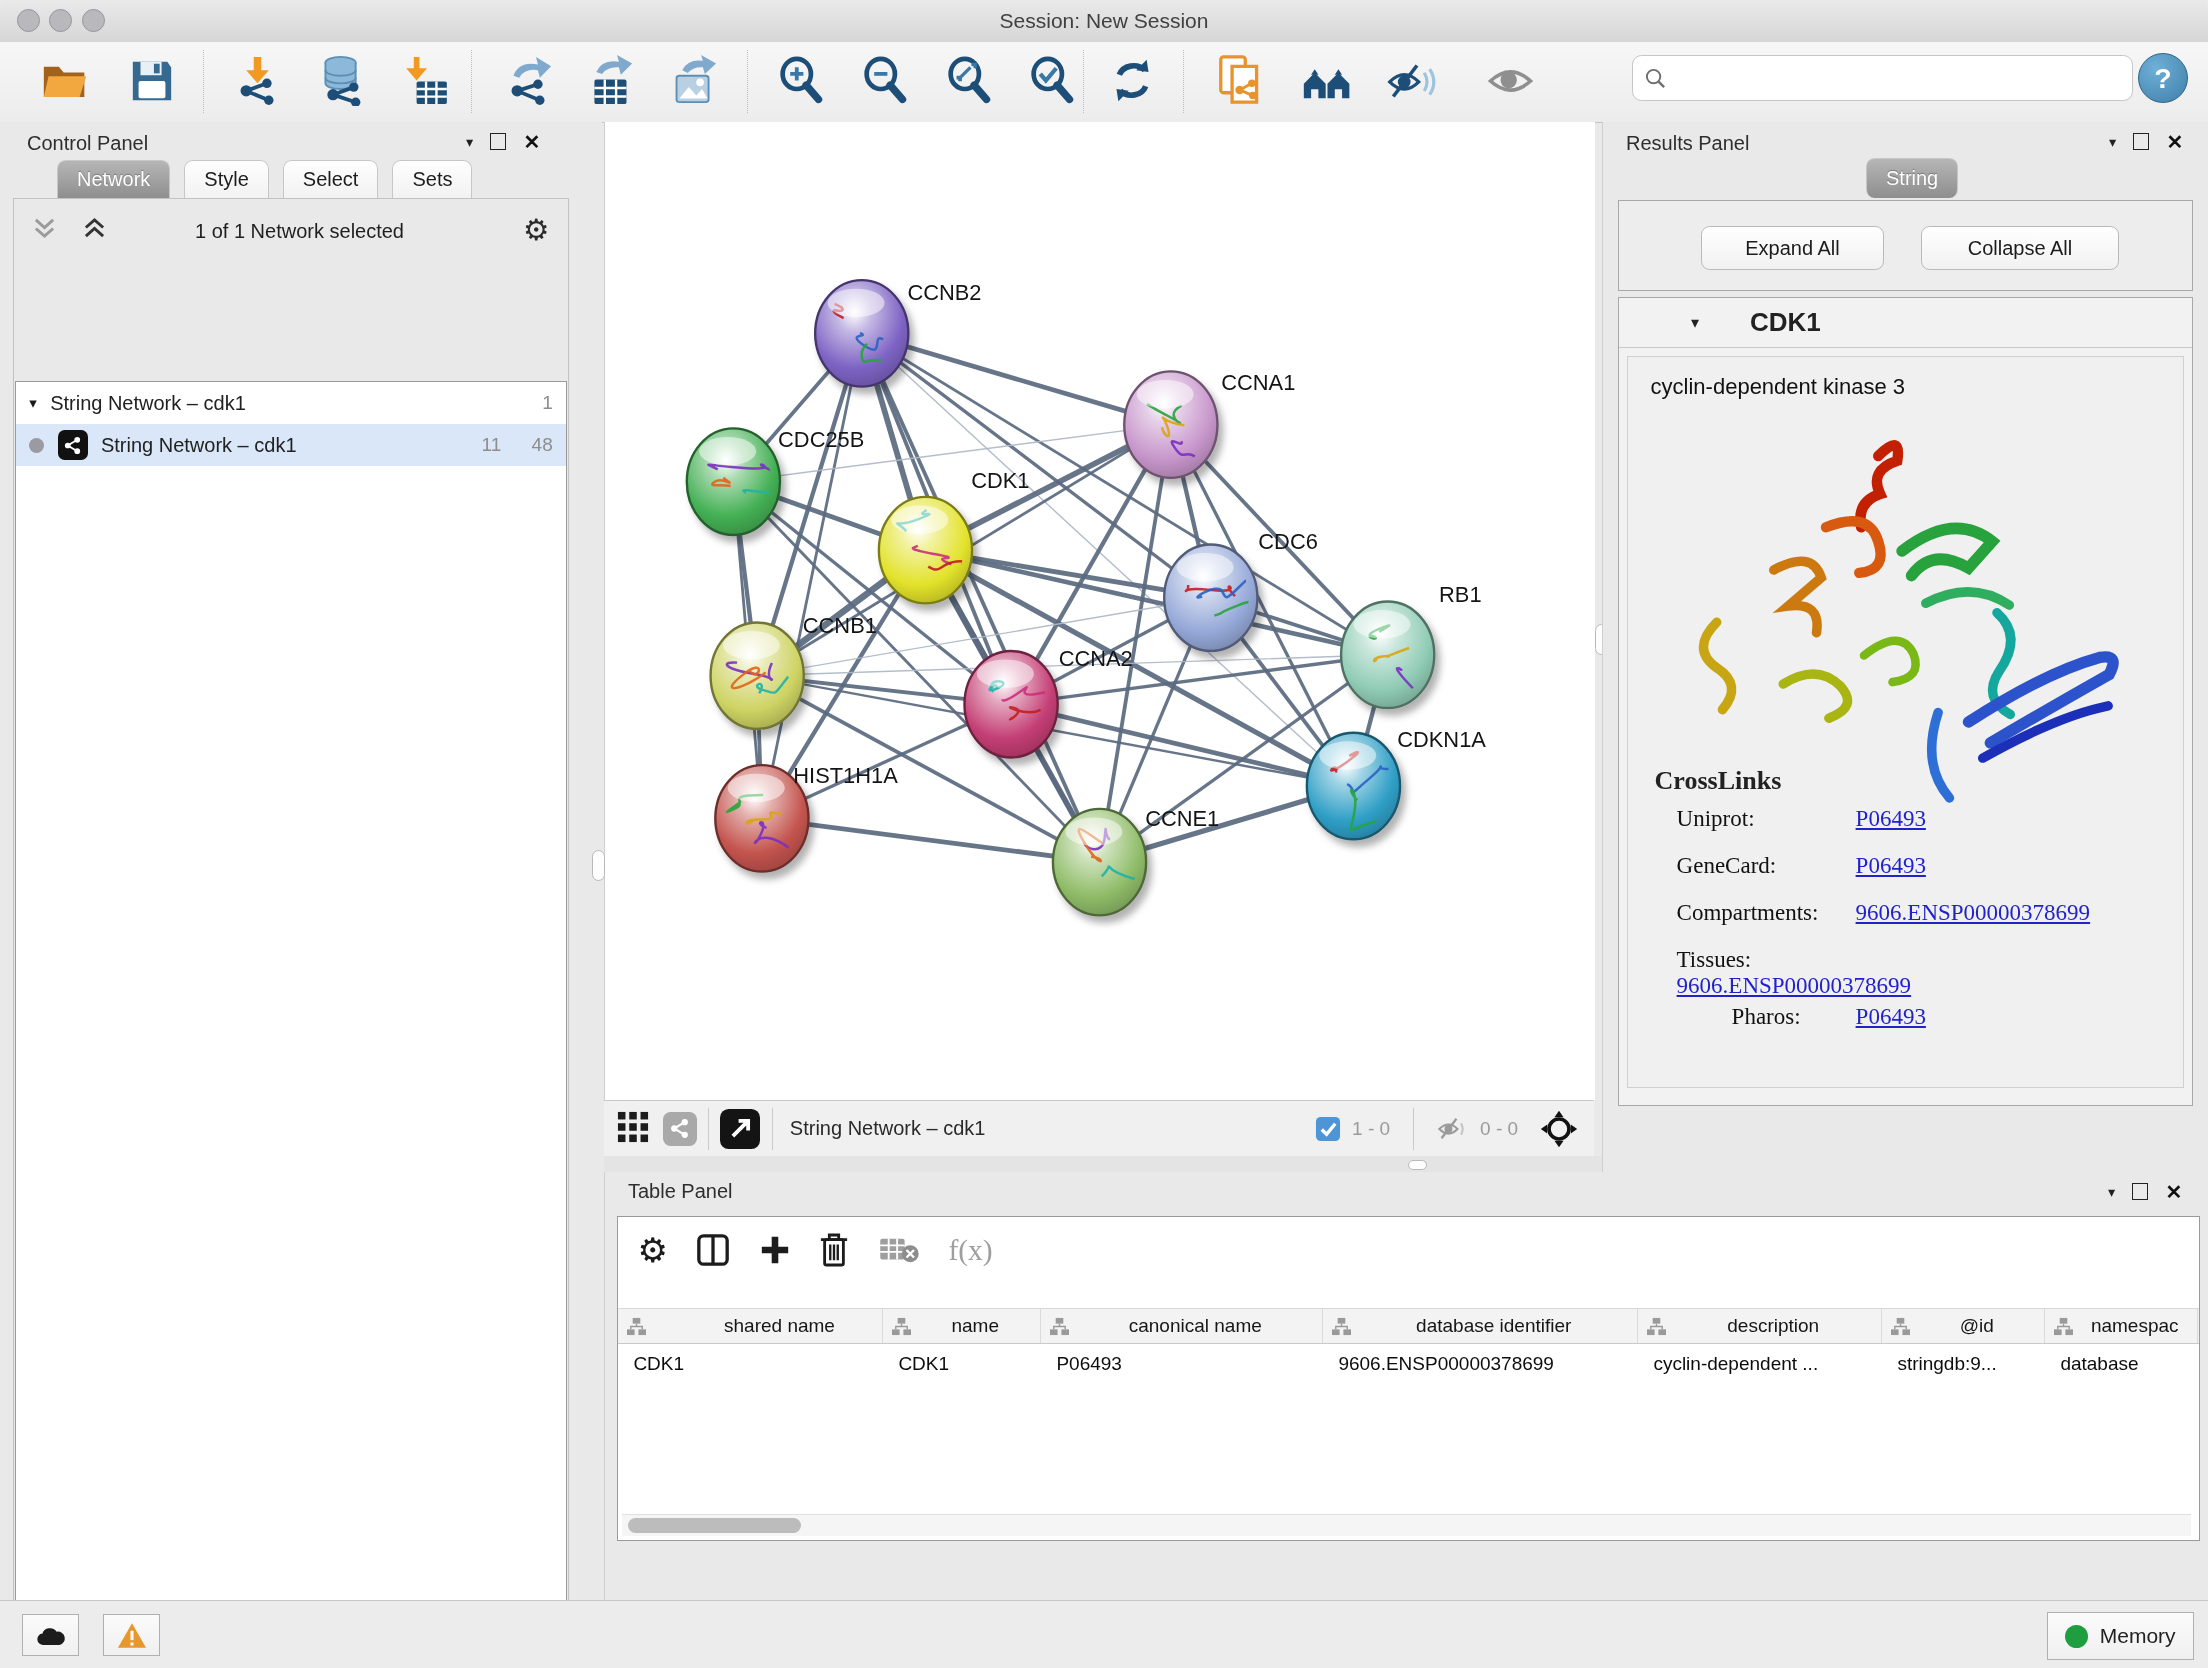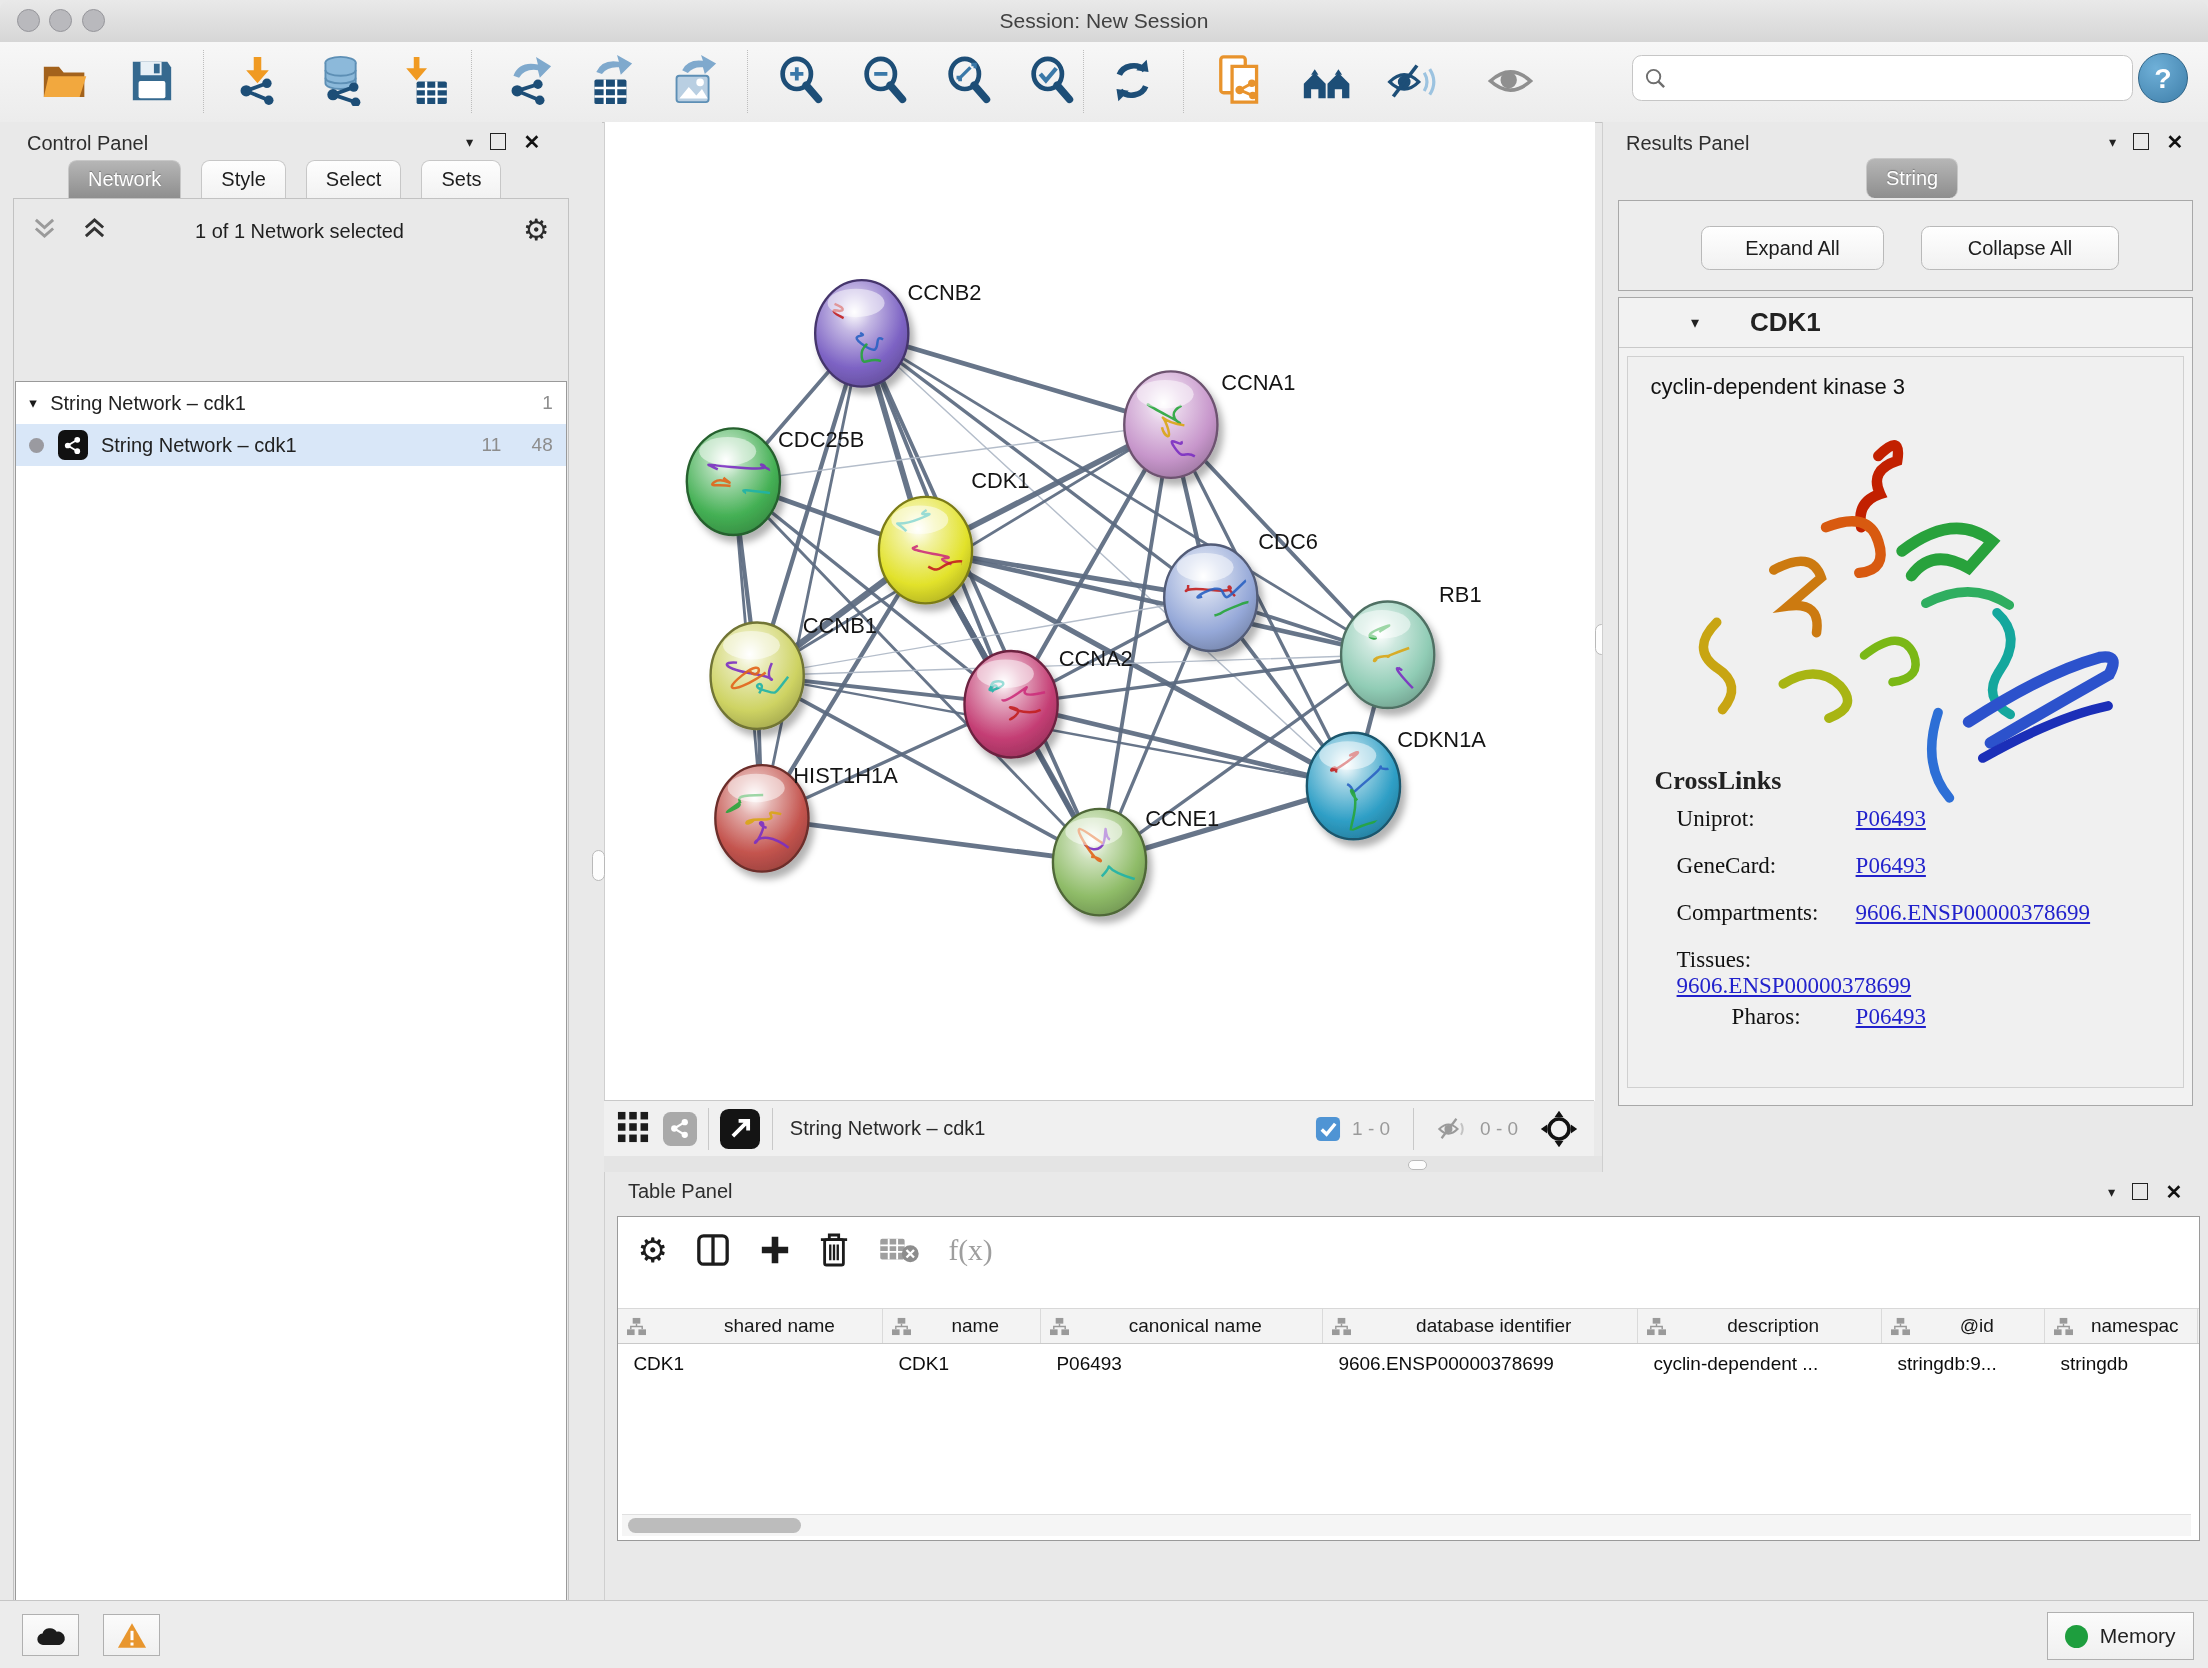--- a/index.html
+++ b/index.html
@@ -249,21 +249,21 @@
     <div class="abs helpbtn">?</div>
   </div>
 
   <div class="abs" style="left:0;top:122px;width:602px;height:1478px;background:#e9e9e9">
     <div class="abs ptitle" style="left:27px;top:9.5px">Control Panel</div>
     <div class="abs pctl" style="left:466px;top:7.6px">
       <span class="caret">▾</span>
       <span class="sqr"></span>
       <span class="xx">✕</span>
     </div>
-    <div class="abs" id="ctrl-tabs" style="left:68px;top:38px;display:flex;gap:20px">
+    <div class="abs" id="ctrl-tabs" style="left:57px;top:38px;display:flex;gap:14px">
         <div class="tab sel">Network</div>
         <div class="tab">Style</div>
         <div class="tab">Select</div>
         <div class="tab">Sets</div>
       </div>
     <div class="abs" style="left:13.3px;top:76px;width:554px;height:1514px;border:1px solid #c2c2c2;border-bottom:none;background:#e9e9e9"></div>
     <div class="abs" style="left:32px;top:95px;display:flex;gap:25px;align-items:center">
       <svg width="25" height="23" viewBox="0 0 26 24">
         <path d="M4 3 l9 8 9 -8 M4 12 l9 8 9 -8" stroke="#9a9a9a" stroke-width="3" fill="none"></path>
       </svg>
@@ -780,21 +780,21 @@
             <span class="thlabel">namespac</span>
           </div>
         </div>
       <div class="trow" id="trow0">
           <div class="td" style="width: 265px;">CDK1</div>
           <div class="td" style="width: 158px;">CDK1</div>
           <div class="td" style="width: 282px;">P06493</div>
           <div class="td" style="width: 315px;">9606.ENSP00000378699</div>
           <div class="td" style="width: 244px;">cyclin-dependent ...</div>
           <div class="td" style="width: 163px;">stringdb:9...</div>
-          <div class="td" style="width: 153px;">stringdb</div>
+          <div class="td" style="width: 153px;">database</div>
         </div>
       <div class="hscroll">
         <div class="hthumb"></div>
       </div>
     </div>
 
   </div>
 
   <div class="abs statusbar">
     <div class="sbtn abs" style="left:22px;top:13.3px;width:55px;height:40px">

